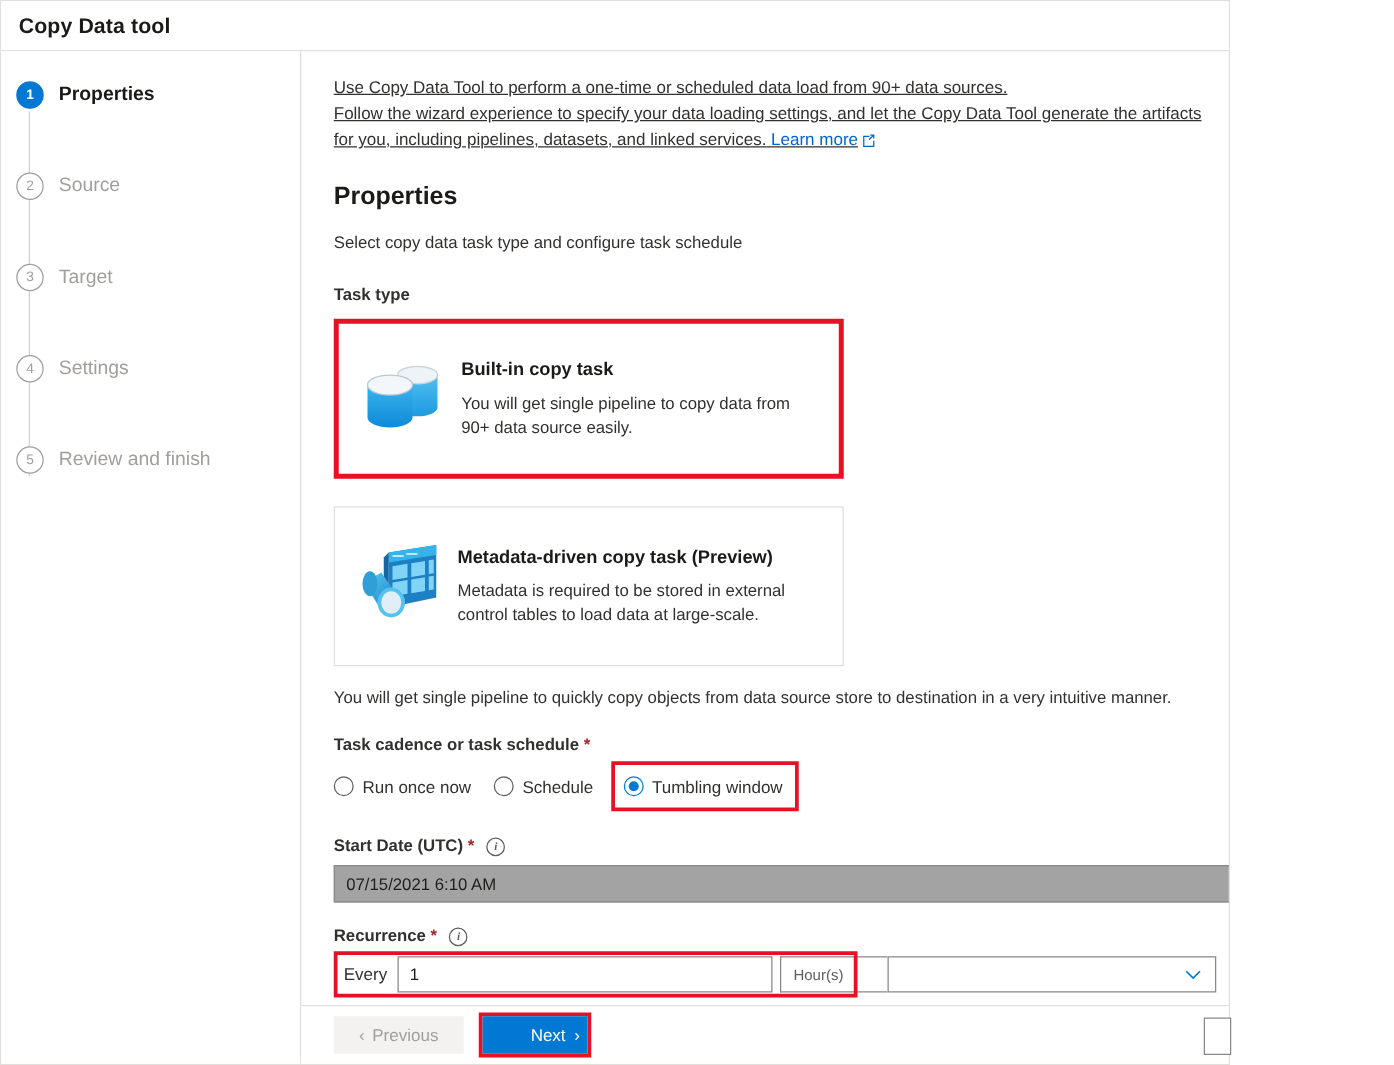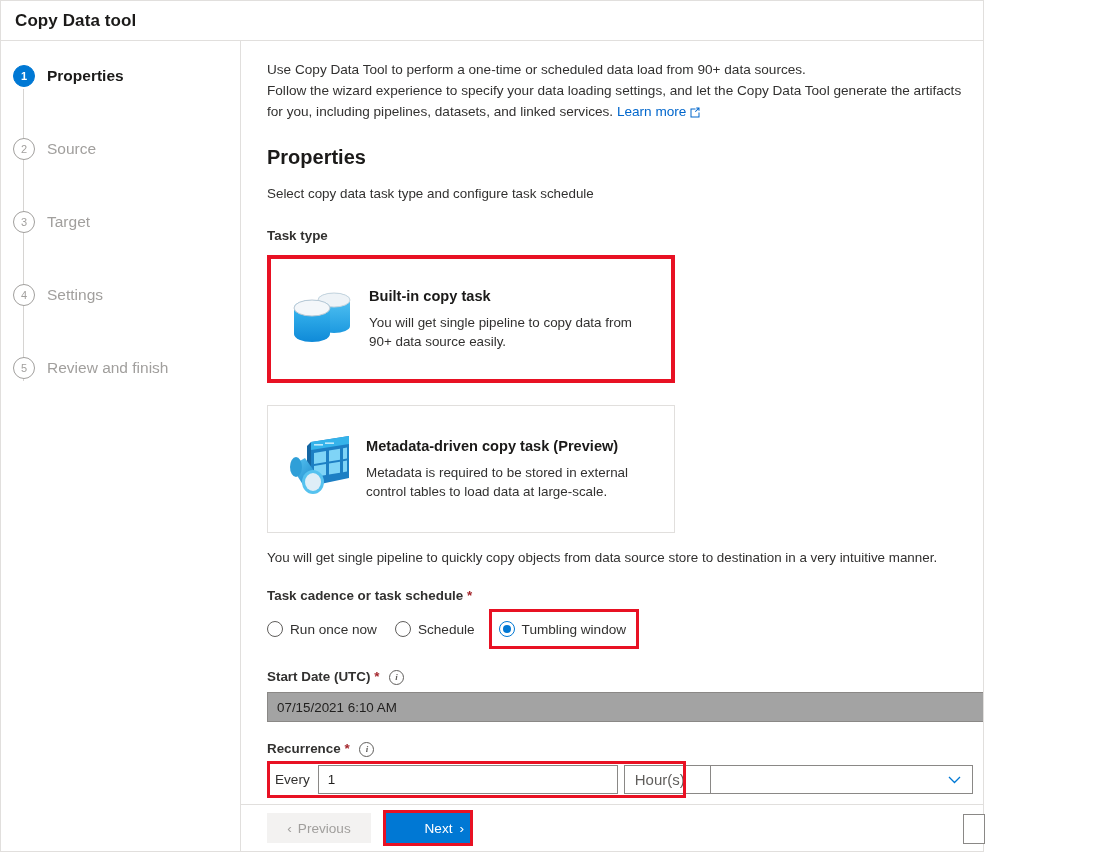--- a/index.html
+++ b/index.html
@@ -118,20 +118,21 @@
     flex: 1;
     padding: 18px 10px 0 26px;
     overflow: hidden;
     min-height: 0;
   }
   .intro {
     font-size: 13.6px;
     color: #323130;
     line-height: 21px;
     max-width: 860px;
+    text-decoration: underline;
   }
   .learn-more {
     color: #0066cc;
     text-decoration: none;
     cursor: pointer;
   }
   .ext-icon {
     display: inline-block;
     vertical-align: -2px;
     margin-left: 3px;
@@ -309,21 +310,21 @@
   }
   .unit-box {
     box-sizing: border-box;
     width: 86px;
     height: 29px;
     border: 1px solid #8a8886;
     border-right: none;
     display: flex;
     align-items: center;
     padding-left: 10px;
-    font-size: 15px;
+    font-size: 12px;
     color: #605e5c;
     margin-left: 6px;
     background: #fff;
   }
   .unit-dropdown {
     box-sizing: border-box;
     flex: 1;
     height: 29px;
     border: 1px solid #8a8886;
     display: flex;

